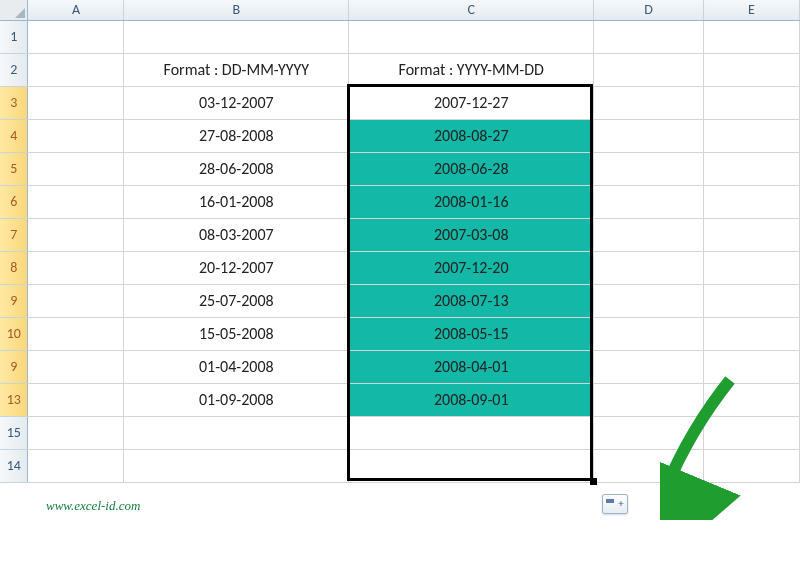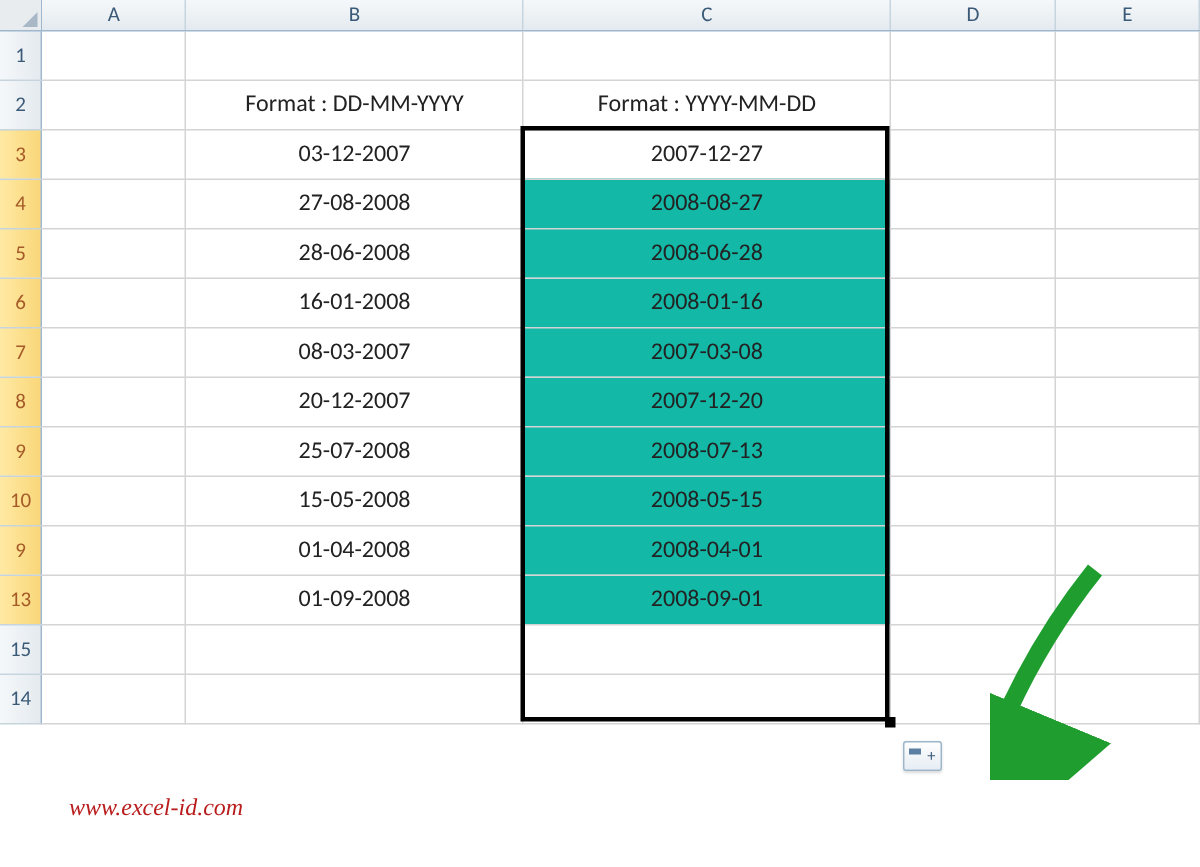--- a/index.html
+++ b/index.html
@@ -83,25 +83,25 @@
     .fill-handle {
       position: absolute;
       width: 7px;
       height: 7px;
       background: #000;
       z-index: 6;
     }
     .watermark {
       position: absolute;
       left: 46px;
-      top: 530px;
+      top: 498px;
       font-family: Georgia, serif;
       font-style: italic;
-      font-size: 16px;
-      color: #b91c1c;
+      font-size: 13px;
+      color: #15803d;
       text-shadow: 1px 1px 0 #fff, -1px -1px 0 #fff;
       z-index: 2;
       pointer-events: none;
     }
     .arrow {
       position: absolute;
       left: 660px;
       top: 370px;
       z-index: 8;
       pointer-events: none;

